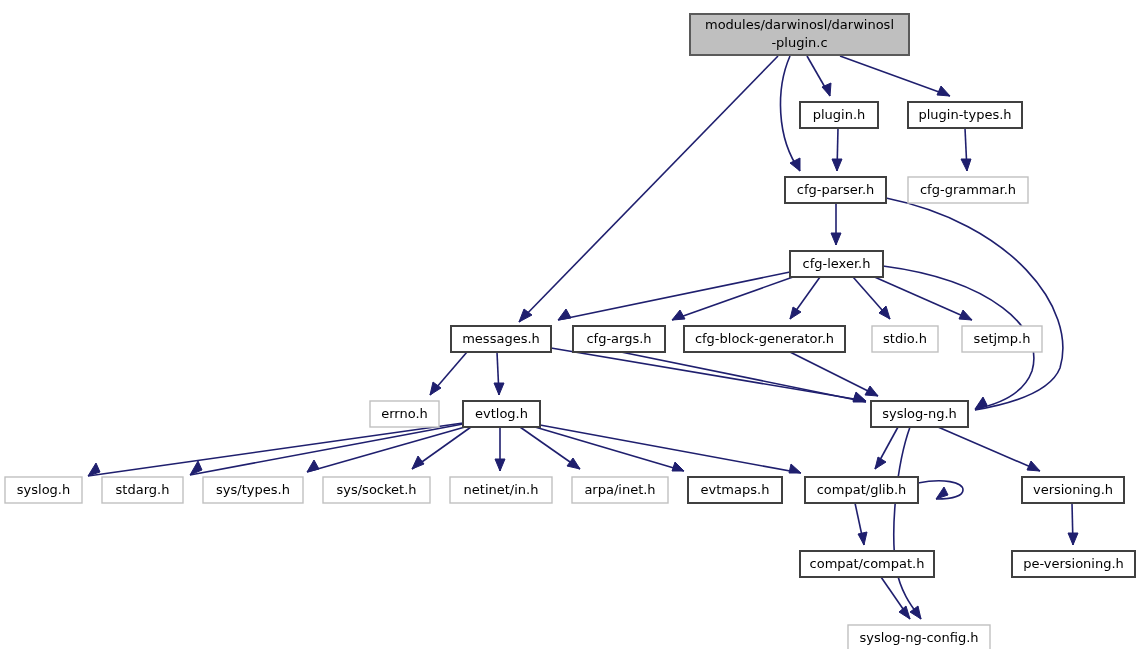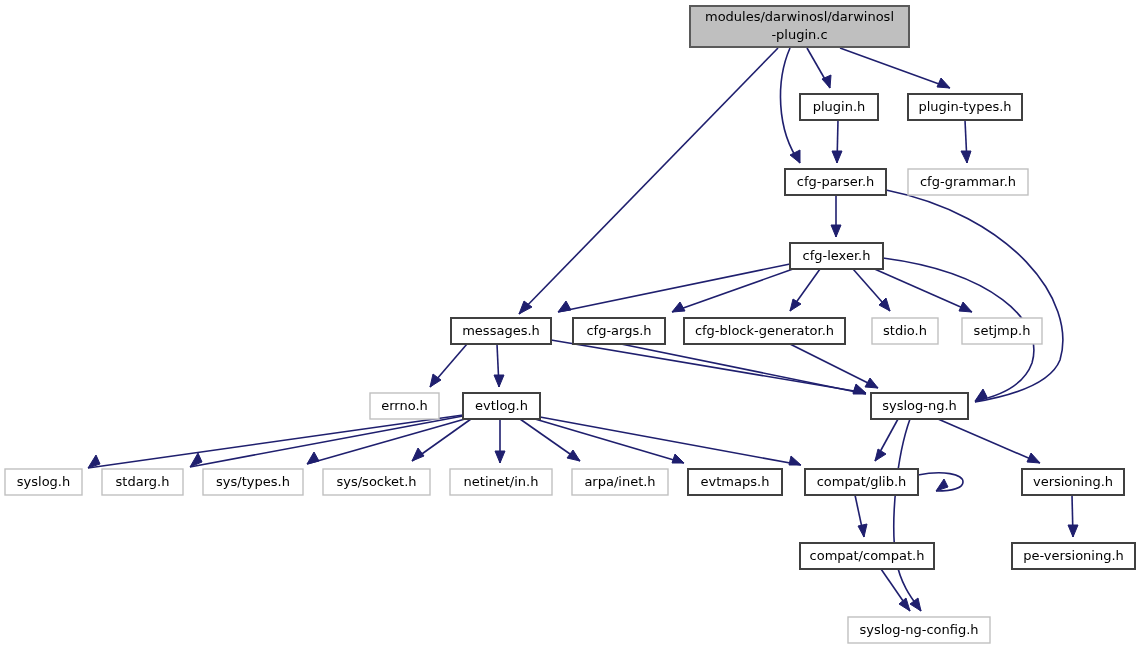--- a/index.html
+++ b/index.html
@@ -10,20 +10,21 @@
   body {
     width: 1143px;
     height: 649px;
     font-family: "DejaVu Sans", sans-serif;
     overflow: hidden;
   }
   #graph-root {
     position: relative;
     width: 1143px;
     height: 550px;
+    margin-top: 8px;
   }
   svg#dep-graph {
     display: block;
     width: 1143px;
     height: 649px;
   }
   .edge-path {
     fill: none;
     stroke: #1f1f6e;
     stroke-width: 1.6px;

